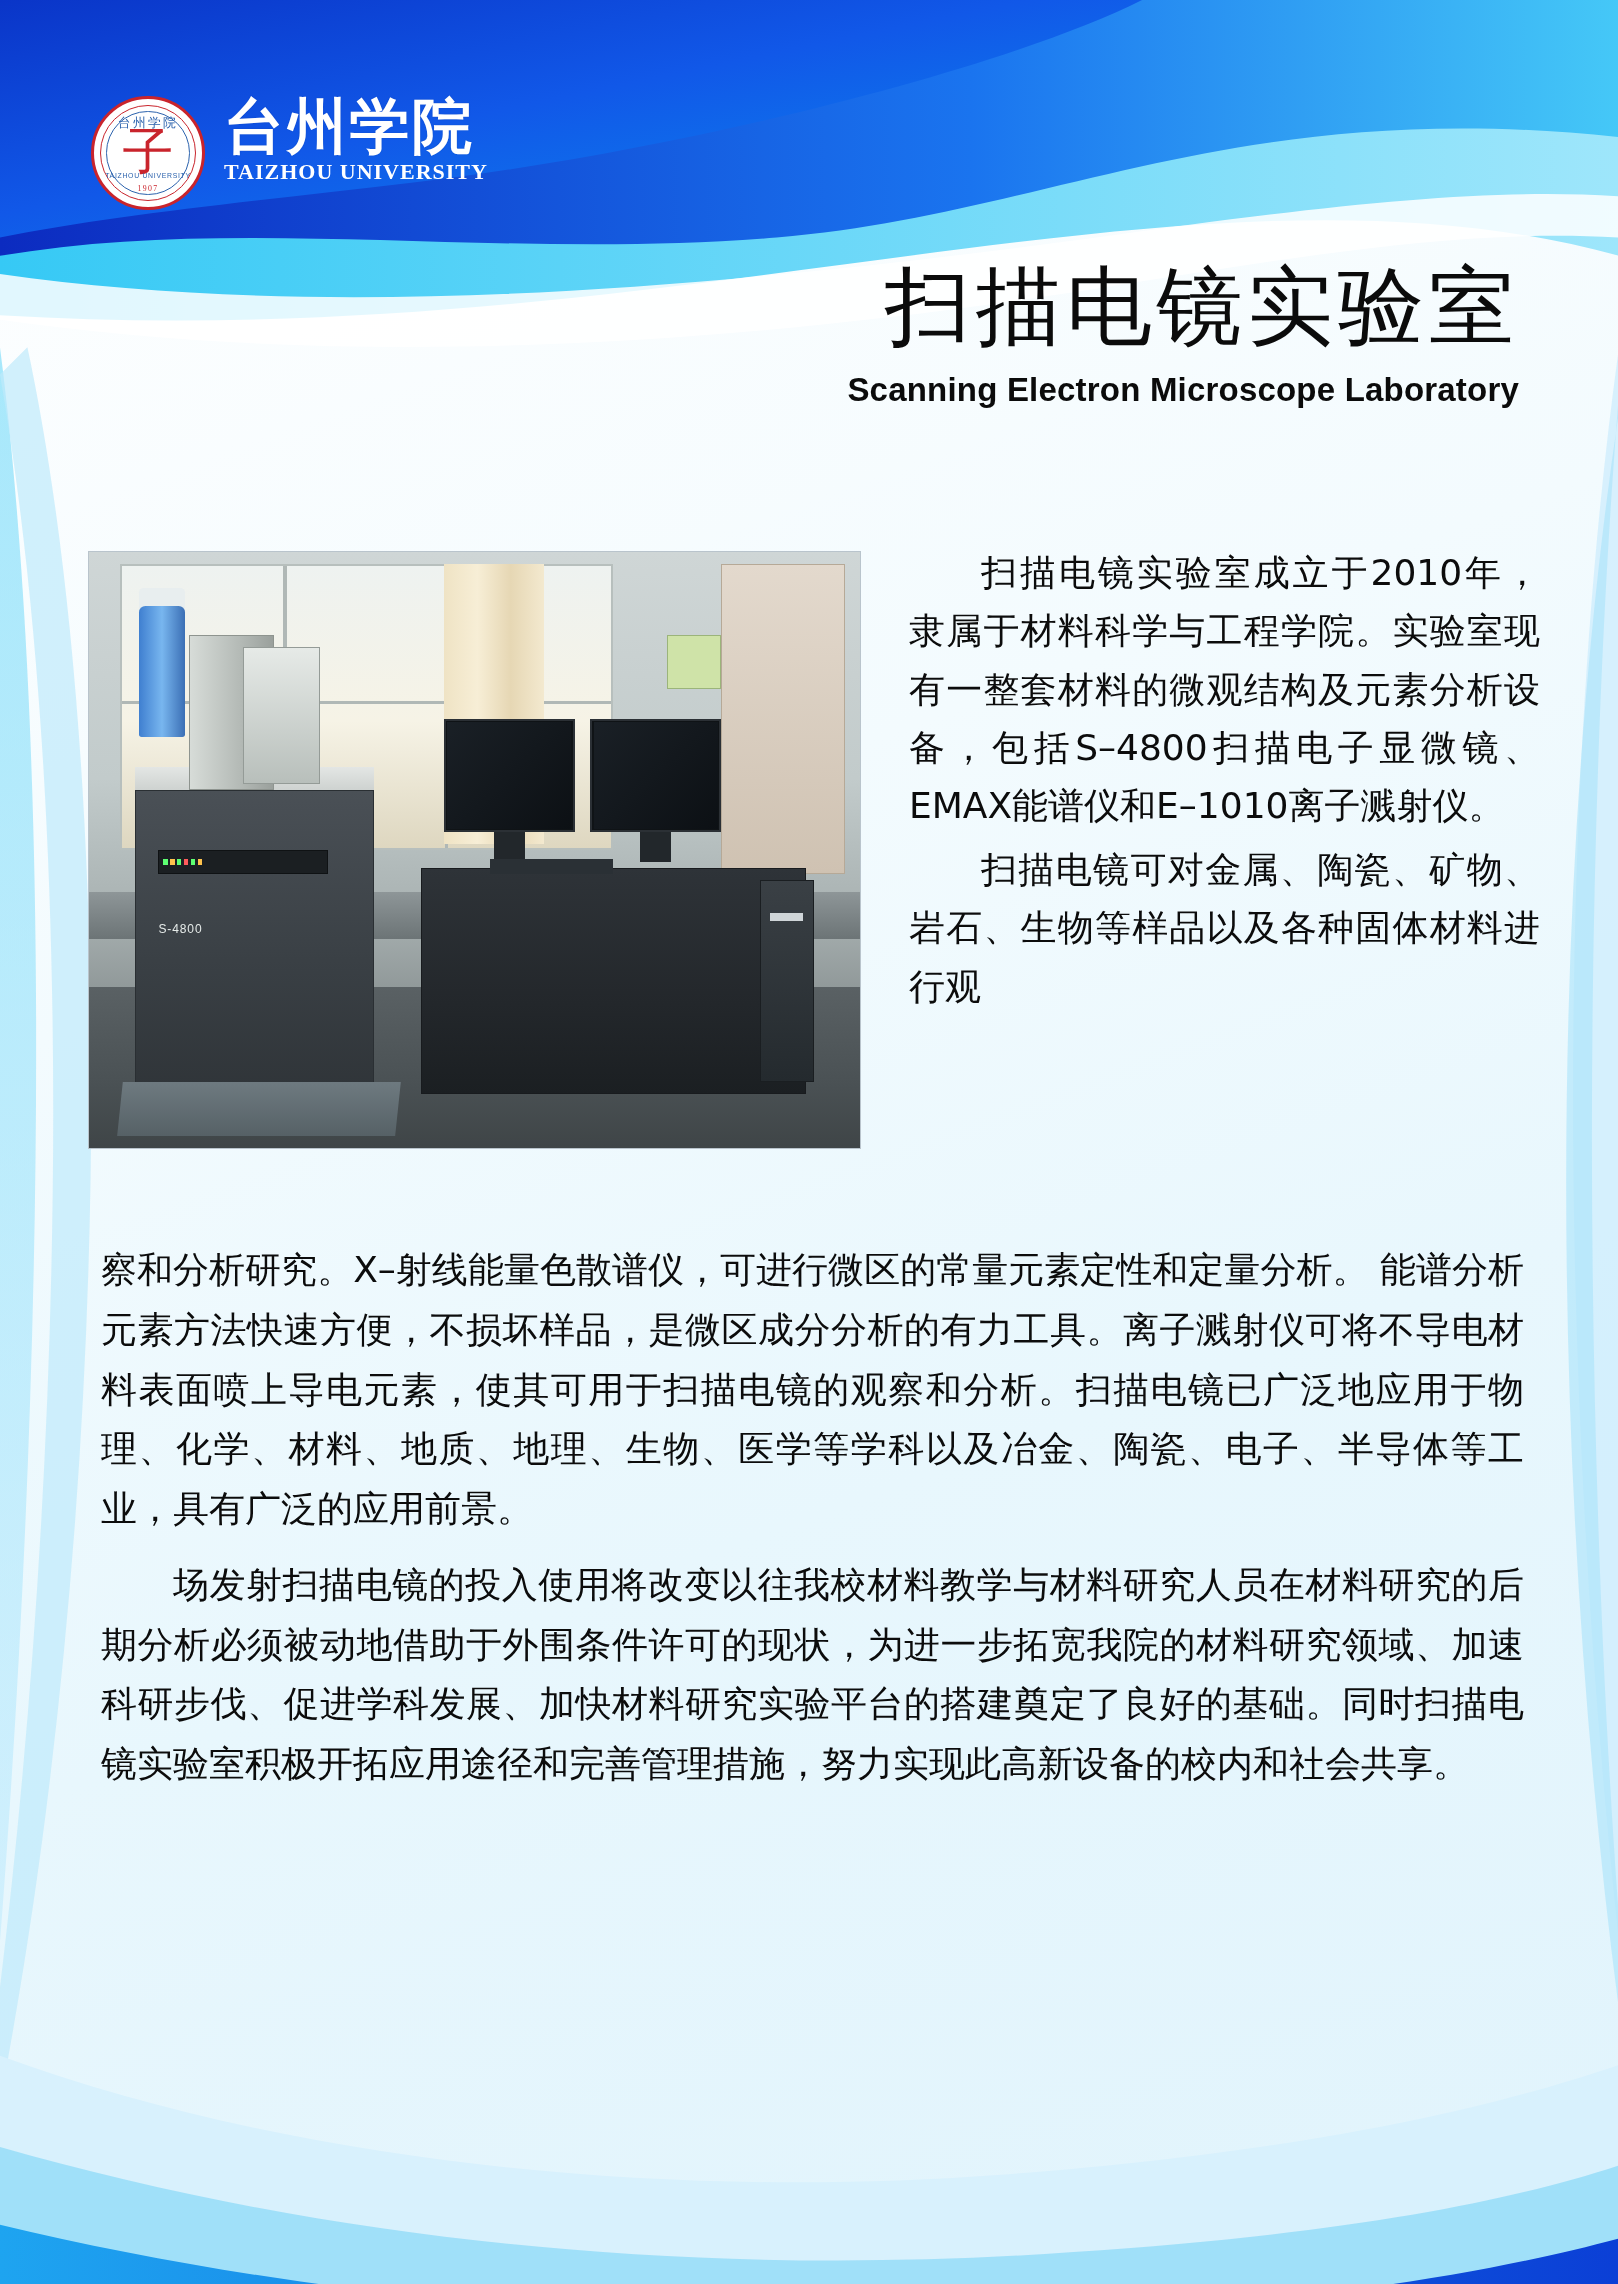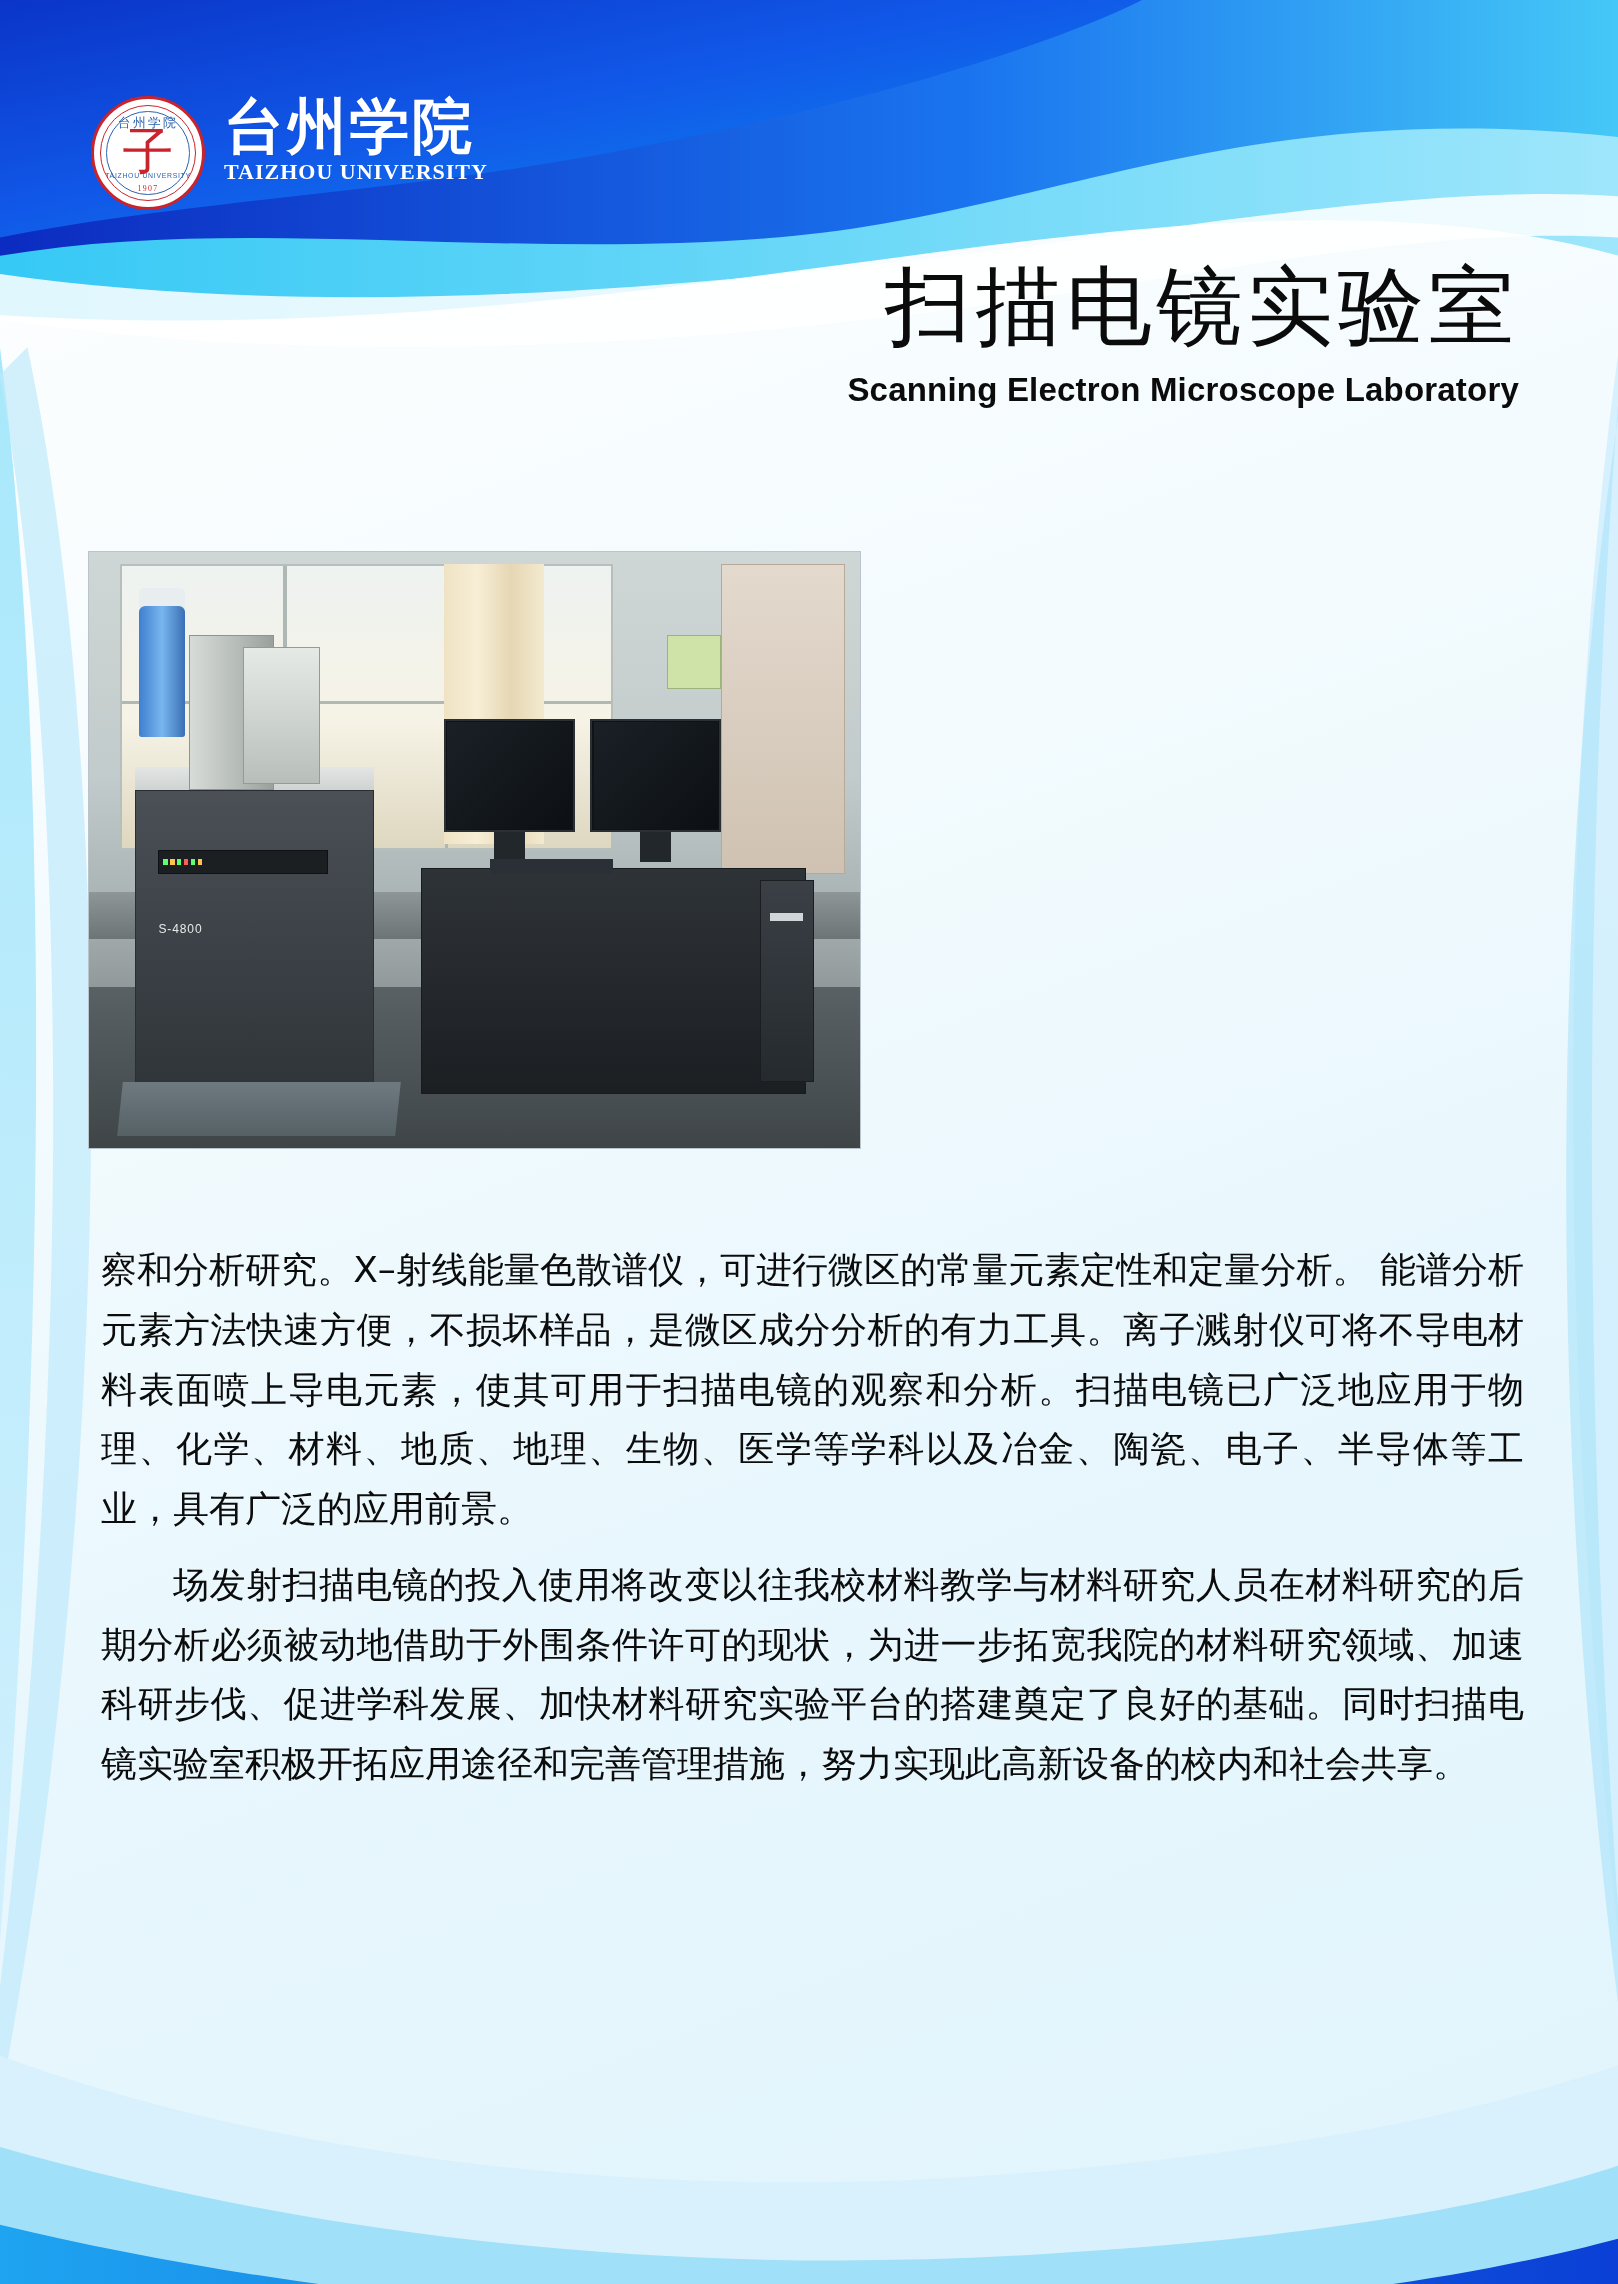--- a/index.html
+++ b/index.html
@@ -539,20 +539,24 @@
         <div class="ph-led amber"></div>
     </div>
     <div class="ph-sem-label">S-4800</div>
     <div class="ph-column"></div>
     <div class="ph-chamber"></div>
     <div class="ph-dewar-cap"></div>
     <div class="ph-dewar"></div>
     <div class="ph-mat"></div>
   </div>
 
+  <div class="intro">
+    <p>扫描电镜实验室成立于2010年，隶属于材料科学与工程学院。实验室现有一整套材料的微观结构及元素分析设备，包括S–4800扫描电子显微镜、EMAX能谱仪和E–1010离子溅射仪。</p>
+    <p>扫描电镜可对金属、陶瓷、矿物、岩石、生物等样品以及各种固体材料进行观</p>
+  </div>
 
   <div class="body-text">
     <p>察和分析研究。X–射线能量色散谱仪，可进行微区的常量元素定性和定量分析。 能谱分析元素方法快速方便，不损坏样品，是微区成分分析的有力工具。离子溅射仪可将不导电材料表面喷上导电元素，使其可用于扫描电镜的观察和分析。扫描电镜已广泛地应用于物理、化学、材料、地质、地理、生物、医学等学科以及冶金、陶瓷、电子、半导体等工业，具有广泛的应用前景。</p>
     <p class="indent">场发射扫描电镜的投入使用将改变以往我校材料教学与材料研究人员在材料研究的后期分析必须被动地借助于外围条件许可的现状，为进一步拓宽我院的材料研究领域、加速科研步伐、促进学科发展、加快材料研究实验平台的搭建奠定了良好的基础。同时扫描电镜实验室积极开拓应用途径和完善管理措施，努力实现此高新设备的校内和社会共享。</p>
   </div>
 
 </div>
 
 
 </body></html>

